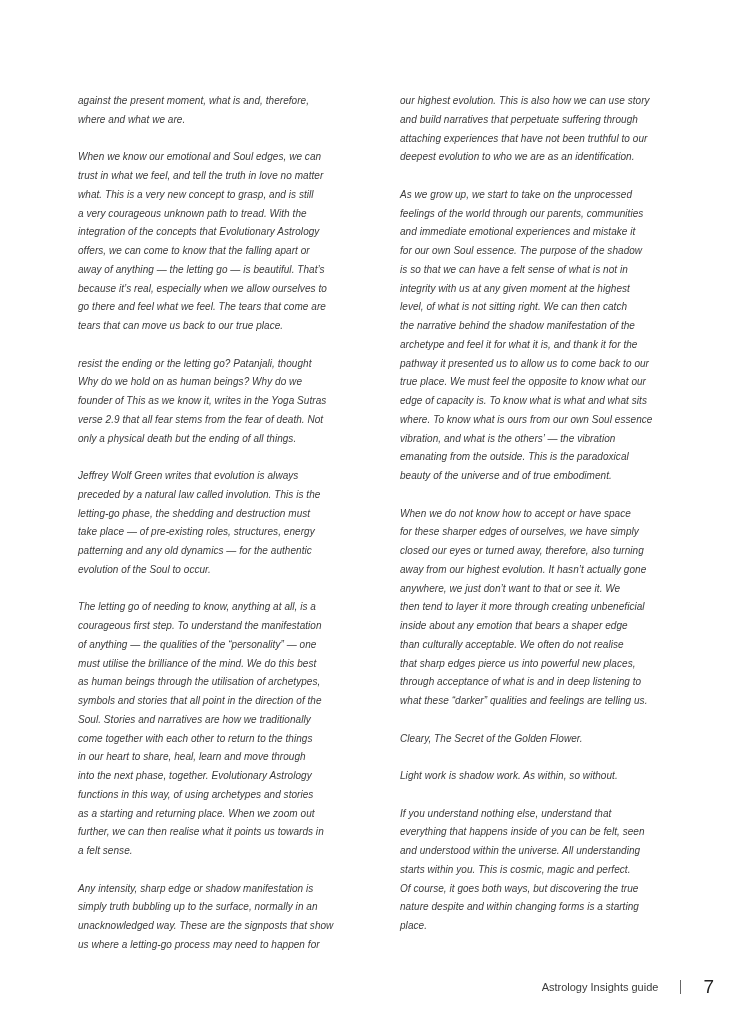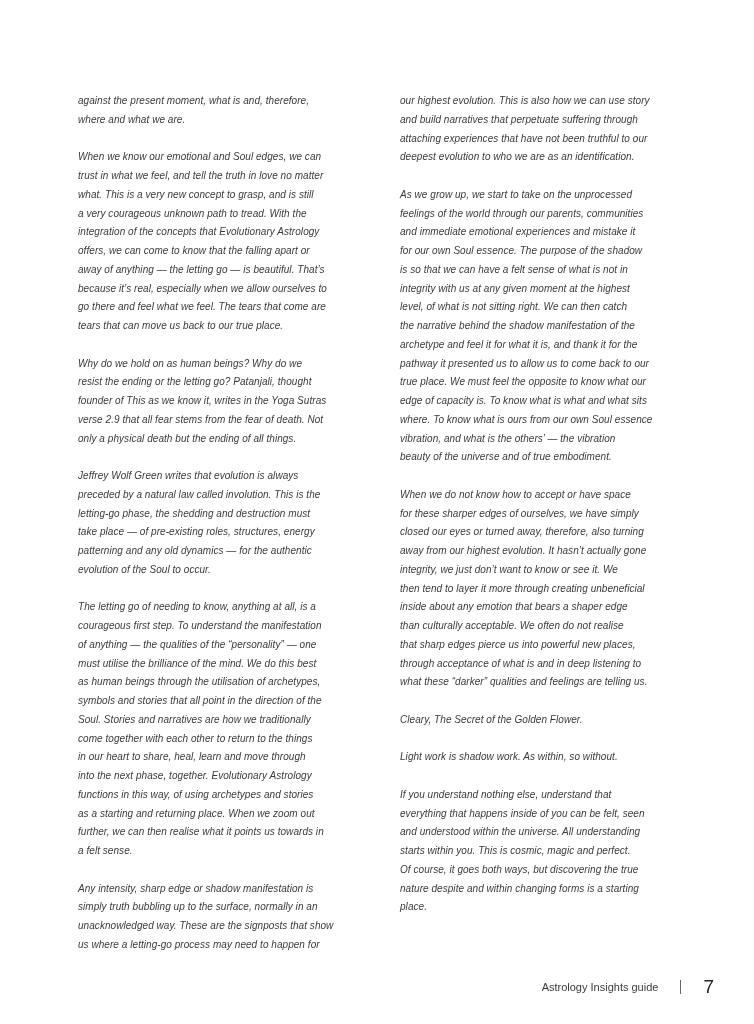--- a/index.html
+++ b/index.html
@@ -74,22 +74,22 @@
         <span class="line">what. This is a very new concept to grasp, and is still</span>
         <span class="line">a very courageous unknown path to tread. With the</span>
         <span class="line">integration of the concepts that Evolutionary Astrology</span>
         <span class="line">offers, we can come to know that the falling apart or</span>
         <span class="line">away of anything — the letting go — is beautiful. That’s</span>
         <span class="line">because it’s real, especially when we allow ourselves to</span>
         <span class="line">go there and feel what we feel. The tears that come are</span>
         <span class="line">tears that can move us back to our true place.</span>
       </p>
       <p>
+        <span class="line">resist the ending or the letting go? Patanjali, thought</span>
         <span class="line">Why do we hold on as human beings? Why do we</span>
-        <span class="line">resist the ending or the letting go? Patanjali, thought</span>
         <span class="line">founder of This as we know it, writes in the Yoga Sutras</span>
         <span class="line">verse 2.9 that all fear stems from the fear of death. Not</span>
         <span class="line">only a physical death but the ending of all things.</span>
       </p>
       <p>
         <span class="line">Jeffrey Wolf Green writes that evolution is always</span>
         <span class="line">preceded by a natural law called involution. This is the</span>
         <span class="line">letting-go phase, the shedding and destruction must</span>
         <span class="line">take place — of pre-existing roles, structures, energy</span>
         <span class="line">patterning and any old dynamics — for the authentic</span>
@@ -133,28 +133,29 @@
         <span class="line">is so that we can have a felt sense of what is not in</span>
         <span class="line">integrity with us at any given moment at the highest</span>
         <span class="line">level, of what is not sitting right. We can then catch</span>
         <span class="line">the narrative behind the shadow manifestation of the</span>
         <span class="line">archetype and feel it for what it is, and thank it for the</span>
         <span class="line">pathway it presented us to allow us to come back to our</span>
         <span class="line">true place. We must feel the opposite to know what our</span>
         <span class="line">edge of capacity is. To know what is what and what sits</span>
         <span class="line">where. To know what is ours from our own Soul essence</span>
         <span class="line">vibration, and what is the others’ — the vibration</span>
+        <span class="line">emanating from the outside. This is the paradoxical</span>
         <span class="line">beauty of the universe and of true embodiment.</span>
       </p>
       <p>
         <span class="line">When we do not know how to accept or have space</span>
         <span class="line">for these sharper edges of ourselves, we have simply</span>
         <span class="line">closed our eyes or turned away, therefore, also turning</span>
         <span class="line">away from our highest evolution. It hasn’t actually gone</span>
-        <span class="line">integrity, we just don’t want to know or see it. We</span>
+        <span class="line">anywhere, we just don’t want to that or see it. We</span>
         <span class="line">then tend to layer it more through creating unbeneficial</span>
         <span class="line">inside about any emotion that bears a shaper edge</span>
         <span class="line">than culturally acceptable. We often do not realise</span>
         <span class="line">that sharp edges pierce us into powerful new places,</span>
         <span class="line">through acceptance of what is and in deep listening to</span>
         <span class="line">what these “darker” qualities and feelings are telling us.</span>
       </p>
       <p>
         <span class="line">Cleary, The Secret of the Golden Flower.</span>
       </p>

